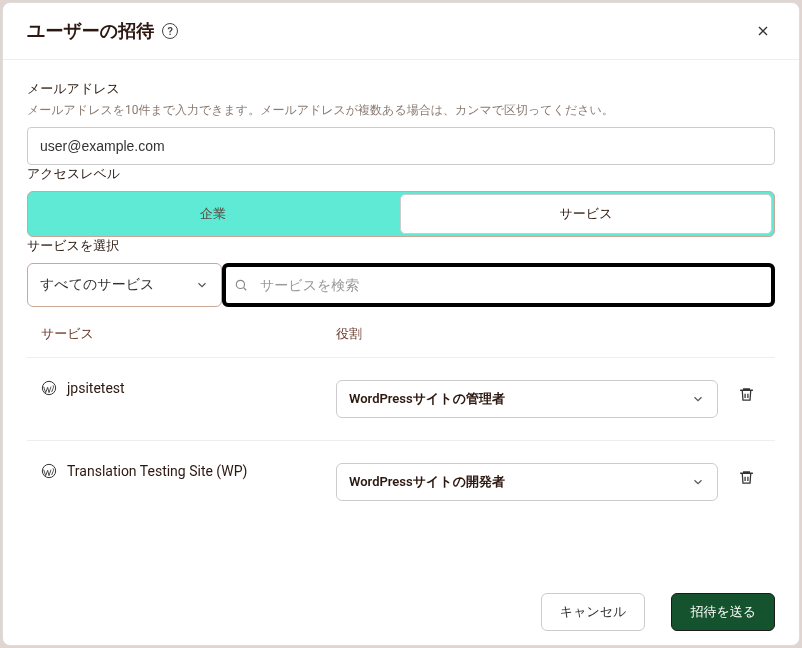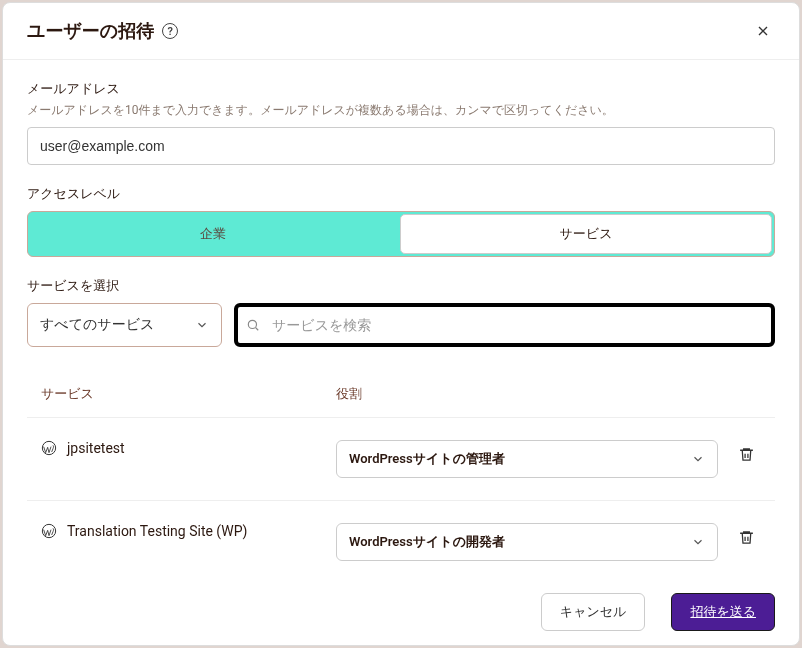--- a/index.html
+++ b/index.html
@@ -85,21 +85,20 @@
     .text-input {
       width: 100%;
       padding: 10px 12px;
       border: 1px solid #ccc;
       border-radius: 4px;
       font-size: 14px;
       color: #333;
       outline: none;
     }
     .section {
-      margin-bottom: 20px;
     }
     .segmented {
       display: flex;
       border: 1px solid #c9a89a;
       border-radius: 6px;
       overflow: hidden;
       background: #5eead4;
     }
     .segmented-item {
       flex: 1;
@@ -113,21 +112,20 @@
     }
     .segmented-item.active {
       background: #fff;
       border: 1px solid #ccc;
       border-radius: 5px;
       margin: 2px;
       color: #2c1810;
     }
     .service-row {
       display: flex;
-      gap: 12px;
     }
     .dropdown {
       width: 195px;
       padding: 9px 12px;
       border: 1px solid #c9a89a;
       border-radius: 6px;
       font-size: 14px;
       display: flex;
       align-items: center;
       justify-content: space-between;
@@ -251,24 +249,23 @@
     .btn {
       padding: 9px 18px;
       border-radius: 6px;
       font-size: 13px;
       cursor: pointer;
       border: 1px solid #ccc;
       background: #fff;
       color: #333;
     }
     .btn-primary {
-      background: #4c1d95;
+      background: #14532d;
       color: #fff;
       border-color: #1a1a1a;
-      text-decoration: underline;
     }
   </style>
 </head>
 <body>
 
 <div class="modal">
   <div class="modal-header">
     <div class="modal-title-wrap">
       <h2 class="modal-title">ユーザーの招待</h2>
       <span class="help-icon">?</span>

